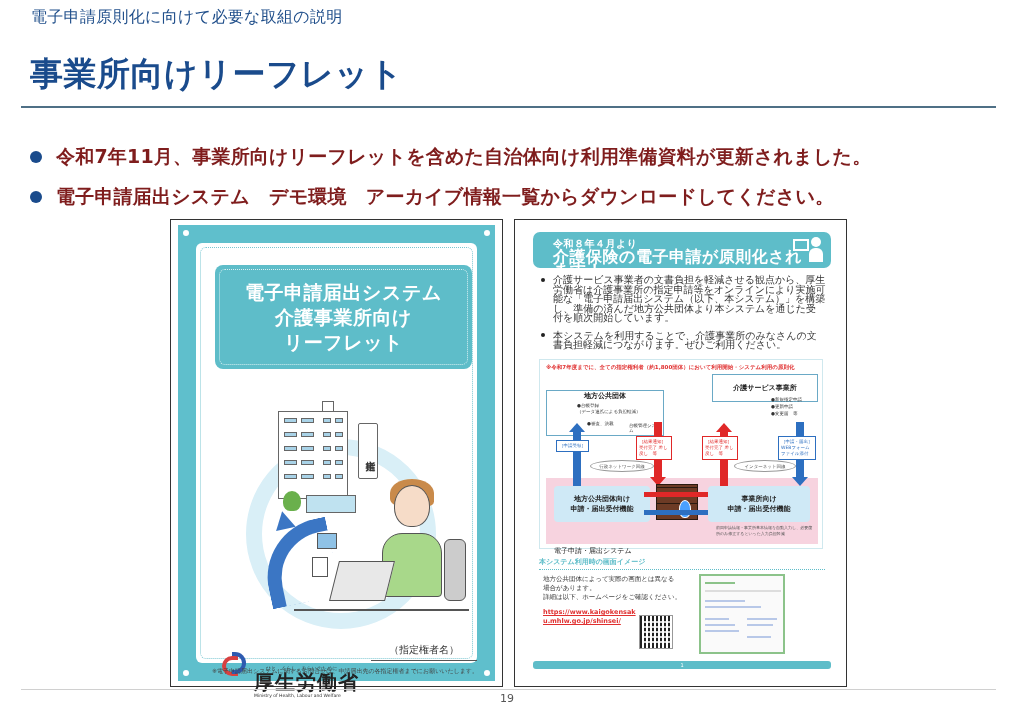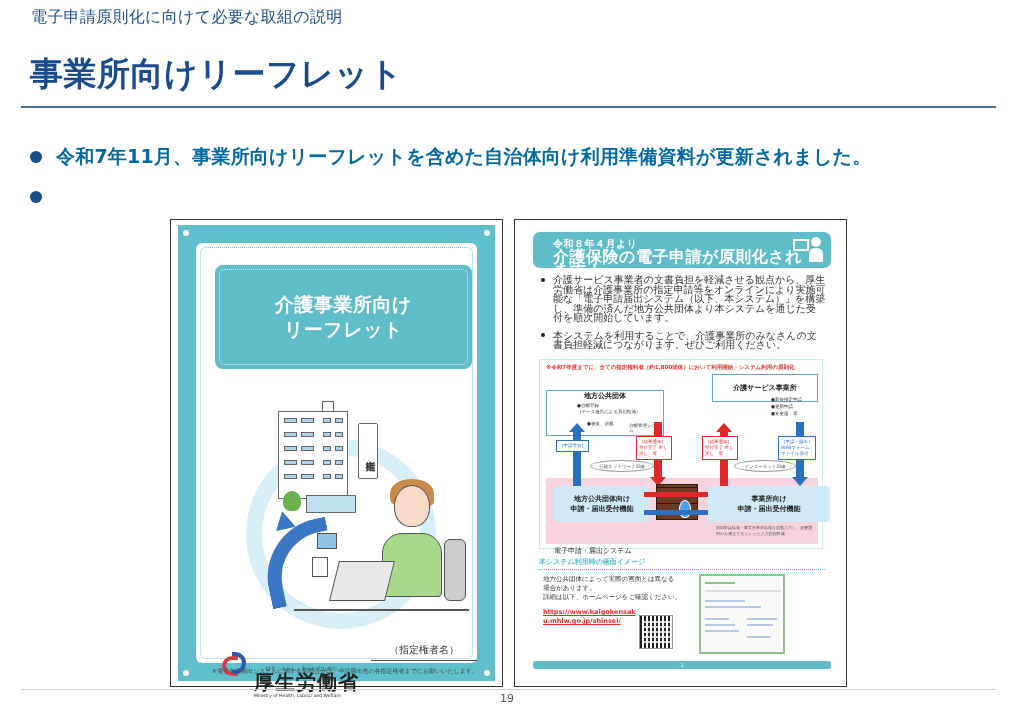--- a/index.html
+++ b/index.html
@@ -6,21 +6,21 @@
   html, body { width: 1024px; height: 706px; background: #ffffff; overflow: hidden; }
   body { font-family: "DejaVu Sans", "Liberation Sans", sans-serif; color: #222; position: relative; }
 
   .breadcrumb { position: absolute; left: 31px; top: 7px; font-size: 16px; color: #1f4e8a; letter-spacing: 0.3px; }
   .page-title { position: absolute; left: 30px; top: 52px; font-size: 33px; color: #1a4b8c; font-weight: bold; letter-spacing: 0.5px; }
   .title-rule { position: absolute; left: 21px; top: 106px; width: 975px; height: 2px; background: #4f7086; }
 
   .bullets { position: absolute; left: 30px; top: 142px; }
   .bullet { display: flex; align-items: center; height: 30px; margin-bottom: 10px; }
   .bullet .dot { width: 12px; height: 12px; border-radius: 50%; background: #1a4b8c; margin-right: 14px; flex: none; }
-  .bullet .txt { font-size: 19px; font-weight: bold; color: #0369a1; letter-spacing: 0.2px; white-space: nowrap; }
+  .bullet .txt { font-size: 19px; font-weight: bold; color: #7f1d1d; letter-spacing: 0.2px; white-space: nowrap; }
 
   
   .leaflet-cover { position: absolute; left: 170px; top: 219px; width: 333px; height: 468px; border: 1.5px solid #333; background: #fff; }
   .cover-frame { position: absolute; left: 7px; top: 5px; right: 7px; bottom: 5px; background: #5fbfcc; }
   .cover-inner { position: absolute; left: 18px; top: 18px; right: 18px; bottom: 18px; background: #fff; border-radius: 6px; }
   .cover-inner .dotted { position: absolute; left: 4px; top: 4px; right: 4px; bottom: 4px; border: 1.5px dotted #7bc7d2; border-radius: 6px; }
   .corner-ring { position: absolute; width: 10px; height: 10px; border-radius: 50%; background: #fff; border: 2px solid #5fbfcc; }
   .cover-title-box { position: absolute; left: 19px; top: 22px; width: 257px; height: 104px; background: #5ebdc9; border-radius: 8px; display: flex; flex-direction: column; align-items: center; justify-content: center; }
   .cover-title-box::after { content: ""; position: absolute; left: 4px; top: 4px; right: 4px; bottom: 4px; border: 1px dotted #d8f0f3; border-radius: 6px; }
   .cover-title-line { color: #fff; font-weight: bold; font-size: 19px; line-height: 25px; letter-spacing: 0.5px; }
@@ -119,32 +119,34 @@
 <div class="page-title">事業所向けリーフレット</div>
 <div class="title-rule"></div>
 
 <div class="bullets">
   <div class="bullet">
     <span class="dot"></span>
     <span class="txt">令和7年11月、事業所向けリーフレットを含めた自治体向け利用準備資料が更新されました。</span>
   </div>
   <div class="bullet">
     <span class="dot"></span>
+    <span class="txt">電子申請届出システム　デモ環境　アーカイブ情報一覧からダウンロードしてください。</span>
   </div>
 </div>
 
 <div class="leaflet-cover">
   <div class="cover-frame">
     <div class="corner-ring" style="left:3px;top:3px;"></div>
     <div class="corner-ring" style="right:3px;top:3px;"></div>
     <div class="corner-ring" style="left:3px;bottom:3px;"></div>
     <div class="corner-ring" style="right:3px;bottom:3px;"></div>
     <div class="cover-inner">
       <div class="dotted"></div>
       <div class="cover-title-box">
+        <div class="cover-title-line">電子申請届出システム</div>
         <div class="cover-title-line">介護事業所向け</div>
         <div class="cover-title-line">リーフレット</div>
       </div>
 
       <div class="illus">
         <div class="ring-arc"></div>
         <div class="building-top"></div>
         <div class="building">
           <div class="win" style="left:5px;top:6px"></div>
             <div class="win" style="left:22px;top:6px"></div>
@@ -258,21 +260,21 @@
     <div class="cloud" style="left:194px;width:62px;">インターネット回線</div>
 
     <div class="fbox" style="left:14px;width:96px;">
       <span>地方公共団体向け</span>
       <span>申請・届出受付機能</span>
     </div>
     <div class="wall"></div>
     <div class="flame"></div>
     <div class="harrow red" style="left:104px;top:132px;width:66px;"></div>
     <div class="harrow blue" style="left:104px;top:150px;width:66px;"></div>
-    <div class="fbox" style="left:168px;width:122px;">
+    <div class="fbox" style="left:168px;width:102px;">
       <span>事業所向け</span>
       <span>申請・届出受付機能</span>
     </div>
     <div class="zone-label">電子申請・届出システム</div>
     <div class="zone-note">前回申請情報・事業所基本情報を自動入力し、必要箇所のみ修正するといった入力負担軽減</div>
   </div>
 
   <div class="screen-title">本システム利用時の画面イメージ</div>
   <div class="screen-desc">
     <div>地方公共団体によって実際の画面とは異なる</div>

